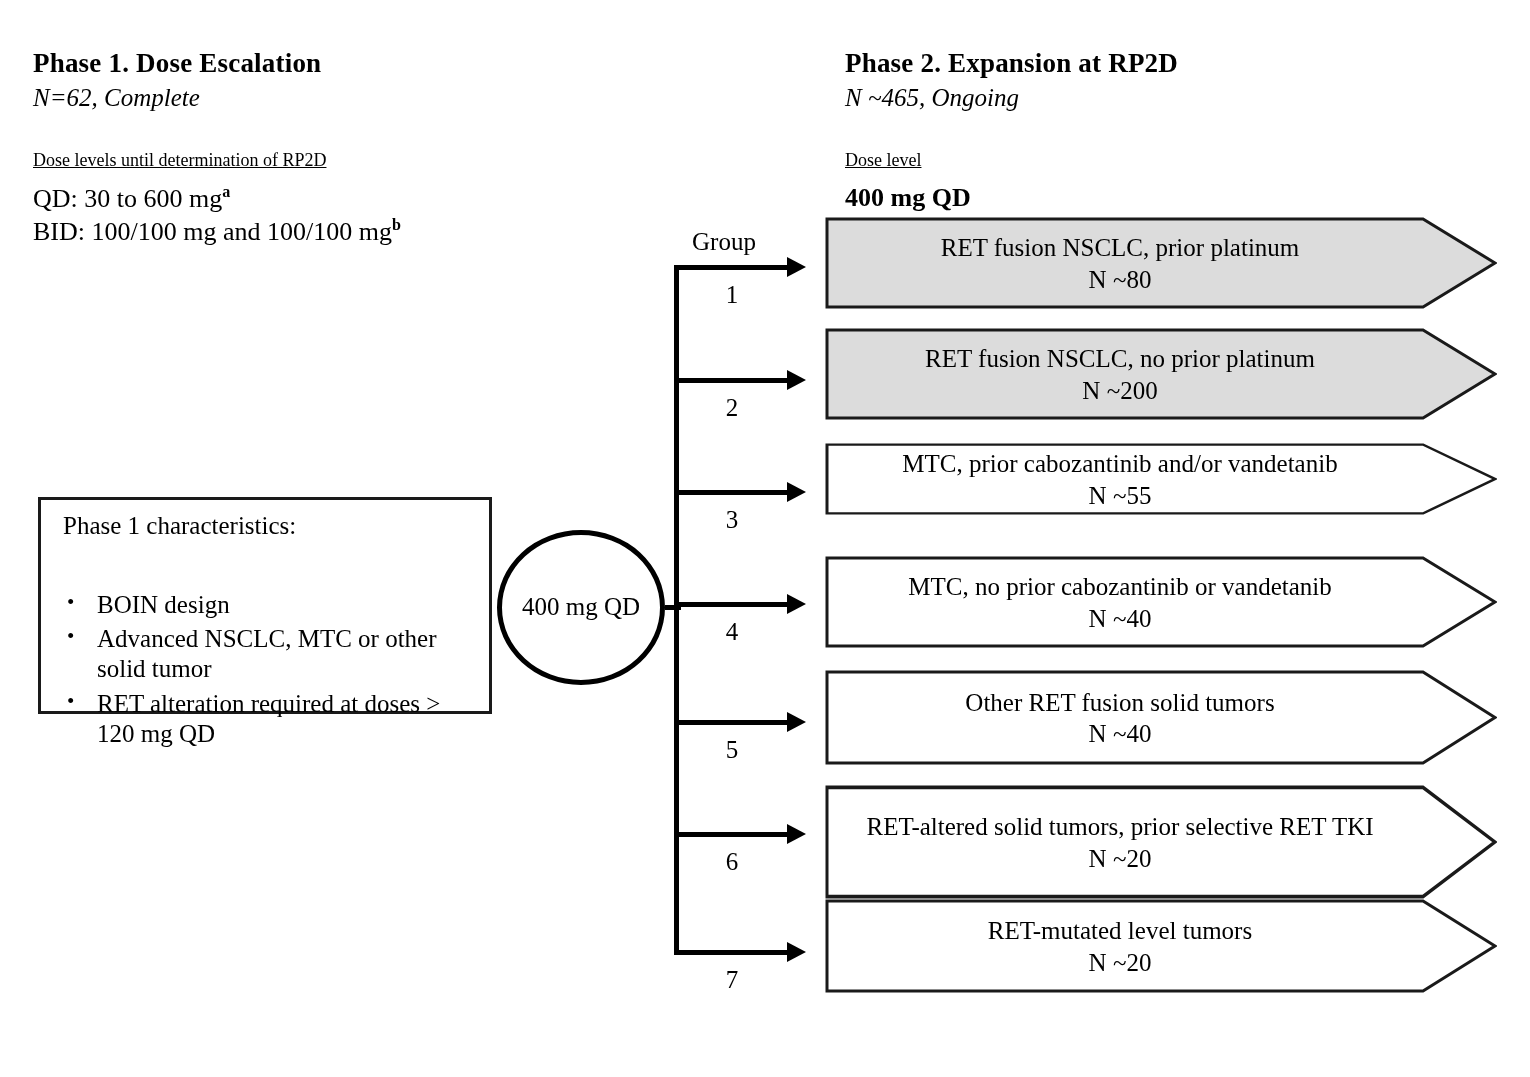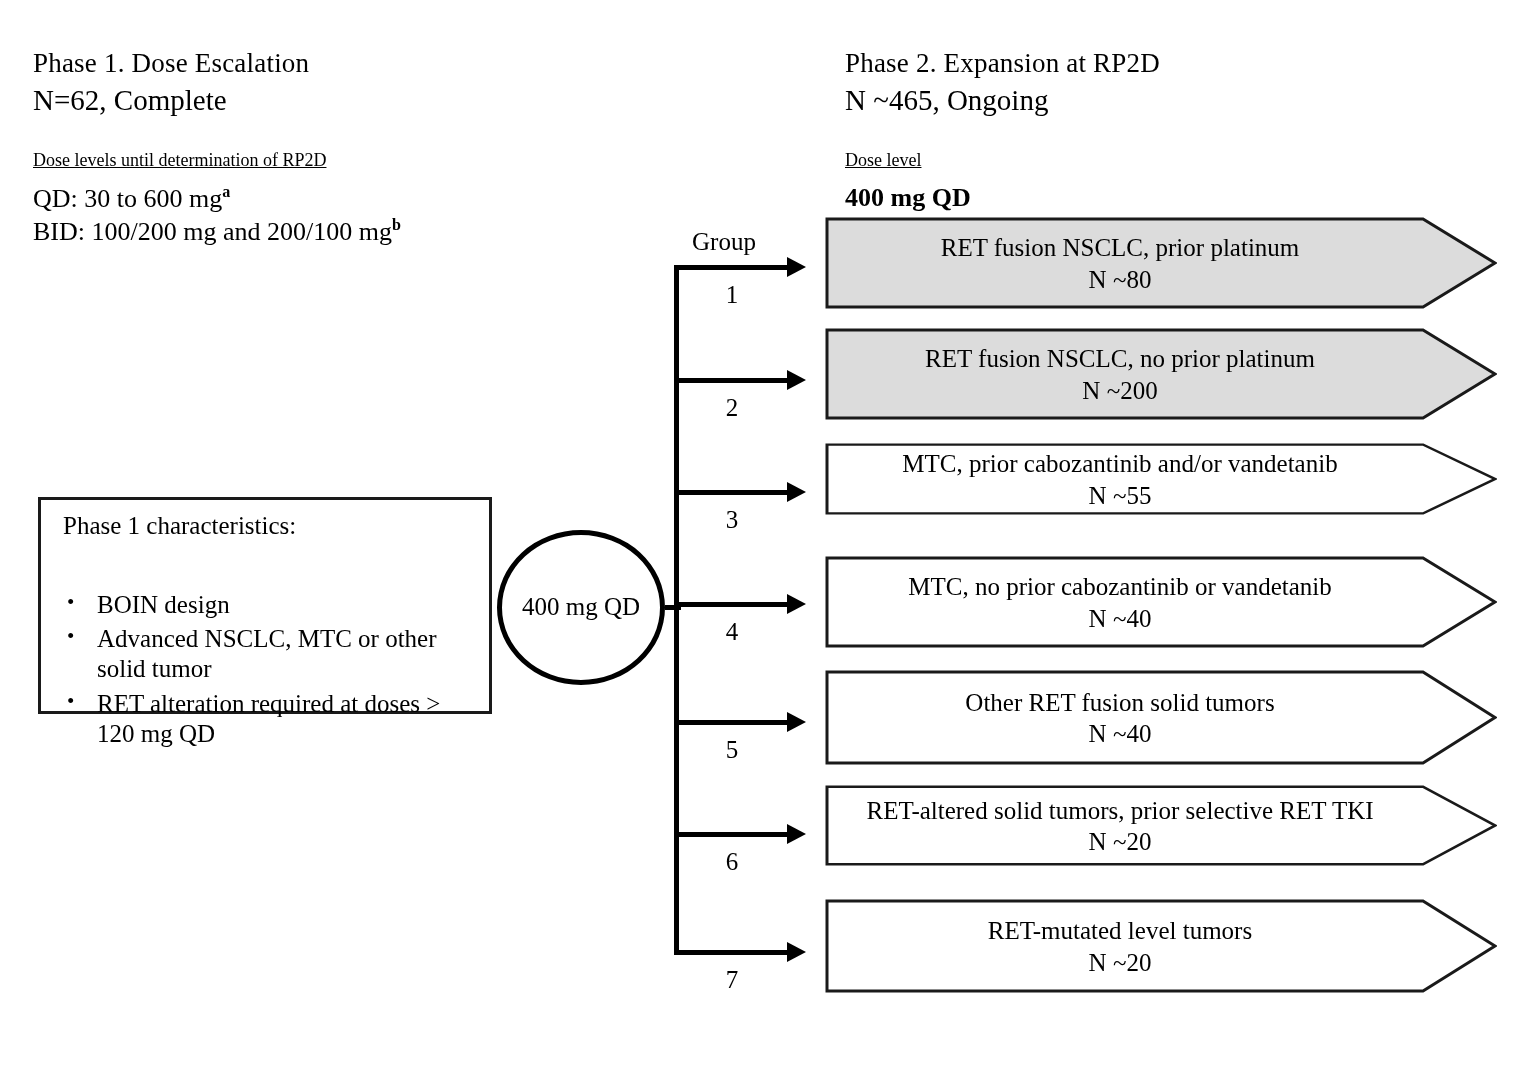--- a/index.html
+++ b/index.html
@@ -16,28 +16,29 @@
     width: 1530px;
     height: 1077px;
     overflow: hidden;
     background: #ffffff;
   }
 
   
   .phase-head {
     position: absolute;
     font-size: 27px;
-    font-weight: normal;
+    font-weight: bold;
     letter-spacing: 0.2px;
     white-space: nowrap;
     text-align: right;
   }
   .phase-sub {
     position: absolute;
-    font-size: 29px;
+    font-size: 25px;
+    font-style: italic;
     white-space: nowrap;
   }
   .dose-head {
     position: absolute;
     font-size: 18px;
     text-decoration: underline;
     white-space: nowrap;
   }
   .dose-line {
     position: absolute;
@@ -191,21 +192,21 @@
 </head>
 <body>
 
 <div id="canvas">
 
   <div class="phase-head" style="left:33px; top:48px;">Phase 1. Dose Escalation</div>
   <div class="phase-sub" style="left:33px; top:84px;">N=62, Complete</div>
 
   <div class="dose-head" style="left:33px; top:150px;">Dose levels until determination of RP2D</div>
   <div class="dose-line" style="left:33px; top:183px;"><span>QD: 30 to 600 mg</span><sup>a</sup></div>
-  <div class="dose-line" style="left:33px; top:216px;"><span>BID: 100/200 mg and 200/100 mg</span><sup>b</sup></div>
+  <div class="dose-line" style="left:33px; top:216px;"><span>BID: 100/100 mg and 100/100 mg</span><sup>b</sup></div>
 
   <div id="char-box">
     <div id="char-title">Phase 1 characteristics:</div>
     <div class="char-bullet" style="top:46px;">BOIN design</div>
     <div class="char-bullet" style="top:80px;">Advanced NSCLC, MTC or other solid tumor</div>
     <div class="char-bullet" style="top:145px;">RET alteration required at doses &gt; 120 mg QD</div>
   </div>
 
   <div id="circle-node">
     <div id="circle-label">400 mg QD</div>
@@ -276,21 +277,21 @@
       </div>
       <div class="cohort" style="top: 670px; height: 95px;">
         <svg viewBox="0 0 672 95" preserveAspectRatio="none">
           <polygon points="2,2 598,2 670,47.5 598,93 2,93" fill="#ffffff" stroke="#1a1a1a" stroke-width="3" stroke-linejoin="miter"></polygon>
         </svg>
         <div class="cohort-text">
           <span class="n-line">Other RET fusion solid tumors</span>
           <span class="n-line">N ~40</span>
         </div>
       </div>
-      <div class="cohort" style="top: 785px; height: 81px;">
+      <div class="cohort" style="top: 785px; height: 114px;">
         <svg viewBox="0 0 672 95" preserveAspectRatio="none">
           <polygon points="2,2 598,2 670,47.5 598,93 2,93" fill="#ffffff" stroke="#1a1a1a" stroke-width="3" stroke-linejoin="miter"></polygon>
         </svg>
         <div class="cohort-text">
           <span class="n-line">RET-altered solid tumors, prior selective RET TKI</span>
           <span class="n-line">N ~20</span>
         </div>
       </div>
       <div class="cohort" style="top: 899px; height: 94px;">
         <svg viewBox="0 0 672 94" preserveAspectRatio="none">

